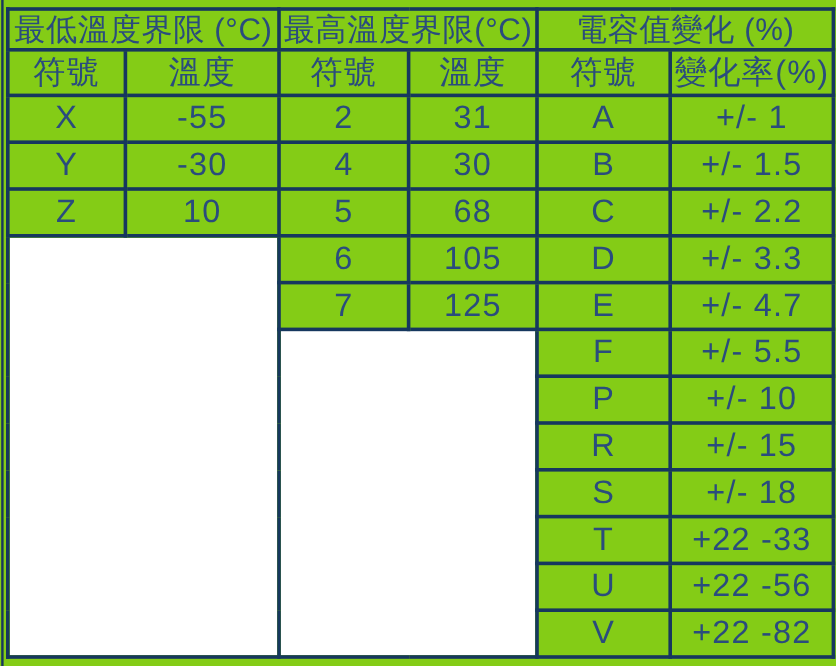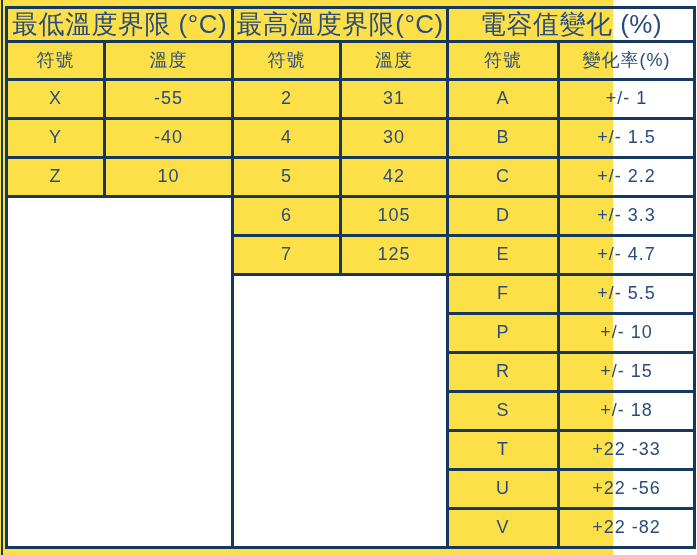--- a/index.html
+++ b/index.html
@@ -6,23 +6,23 @@
     margin: 0;
     padding: 0;
     width: 697px;
     height: 555px;
     background: #ffffff;
     overflow: hidden;
     font-family: "Liberation Sans", sans-serif;
   }
   .canvas {
     position: relative;
-    width: 613px;
+    width: 697px;
     height: 555px;
-    background: #fde047;
+    background: #84cc16;
   }
   
   .frame-line {
     position: absolute;
     left: 1px;
     top: 0;
     width: 2px;
     height: 555px;
     background: #16375e;
   }
@@ -35,21 +35,21 @@
     table-layout: fixed;
   }
   table.codes th, table.codes td {
     border: 3px solid #16375e;
     padding: 0;
     margin: 0;
     text-align: center;
     vertical-align: middle;
     color: #2a4c7d;
     font-weight: normal;
-    font-size: 18px;
+    font-size: 27px;
     line-height: 1.1;
     letter-spacing: 1px;
     overflow: hidden;
     white-space: nowrap;
   }
   tr.r-section { height: 34px; }
   tr.r-head    { height: 38px; }
   tr.r-data    { height: 39px; }
   tr.r-section th { font-size: 26px; letter-spacing: 0.5px; }
   td.blank { background: #ffffff; }
@@ -90,32 +90,32 @@
       <td>X</td>
       <td>-55</td>
       <td>2</td>
       <td>31</td>
       <td>A</td>
       <td>+/- 1</td>
     </tr>
 
     <tr class="r-data">
       <td>Y</td>
-      <td>-40</td>
+      <td>-30</td>
       <td>4</td>
       <td>30</td>
       <td>B</td>
       <td>+/- 1.5</td>
     </tr>
 
     <tr class="r-data">
       <td>Z</td>
       <td>10</td>
       <td>5</td>
-      <td>42</td>
+      <td>68</td>
       <td>C</td>
       <td>+/- 2.2</td>
     </tr>
 
     <tr class="r-data">
       <td class="blank" colspan="2" rowspan="9"></td>
       <td>6</td>
       <td>105</td>
       <td>D</td>
       <td>+/- 3.3</td>

